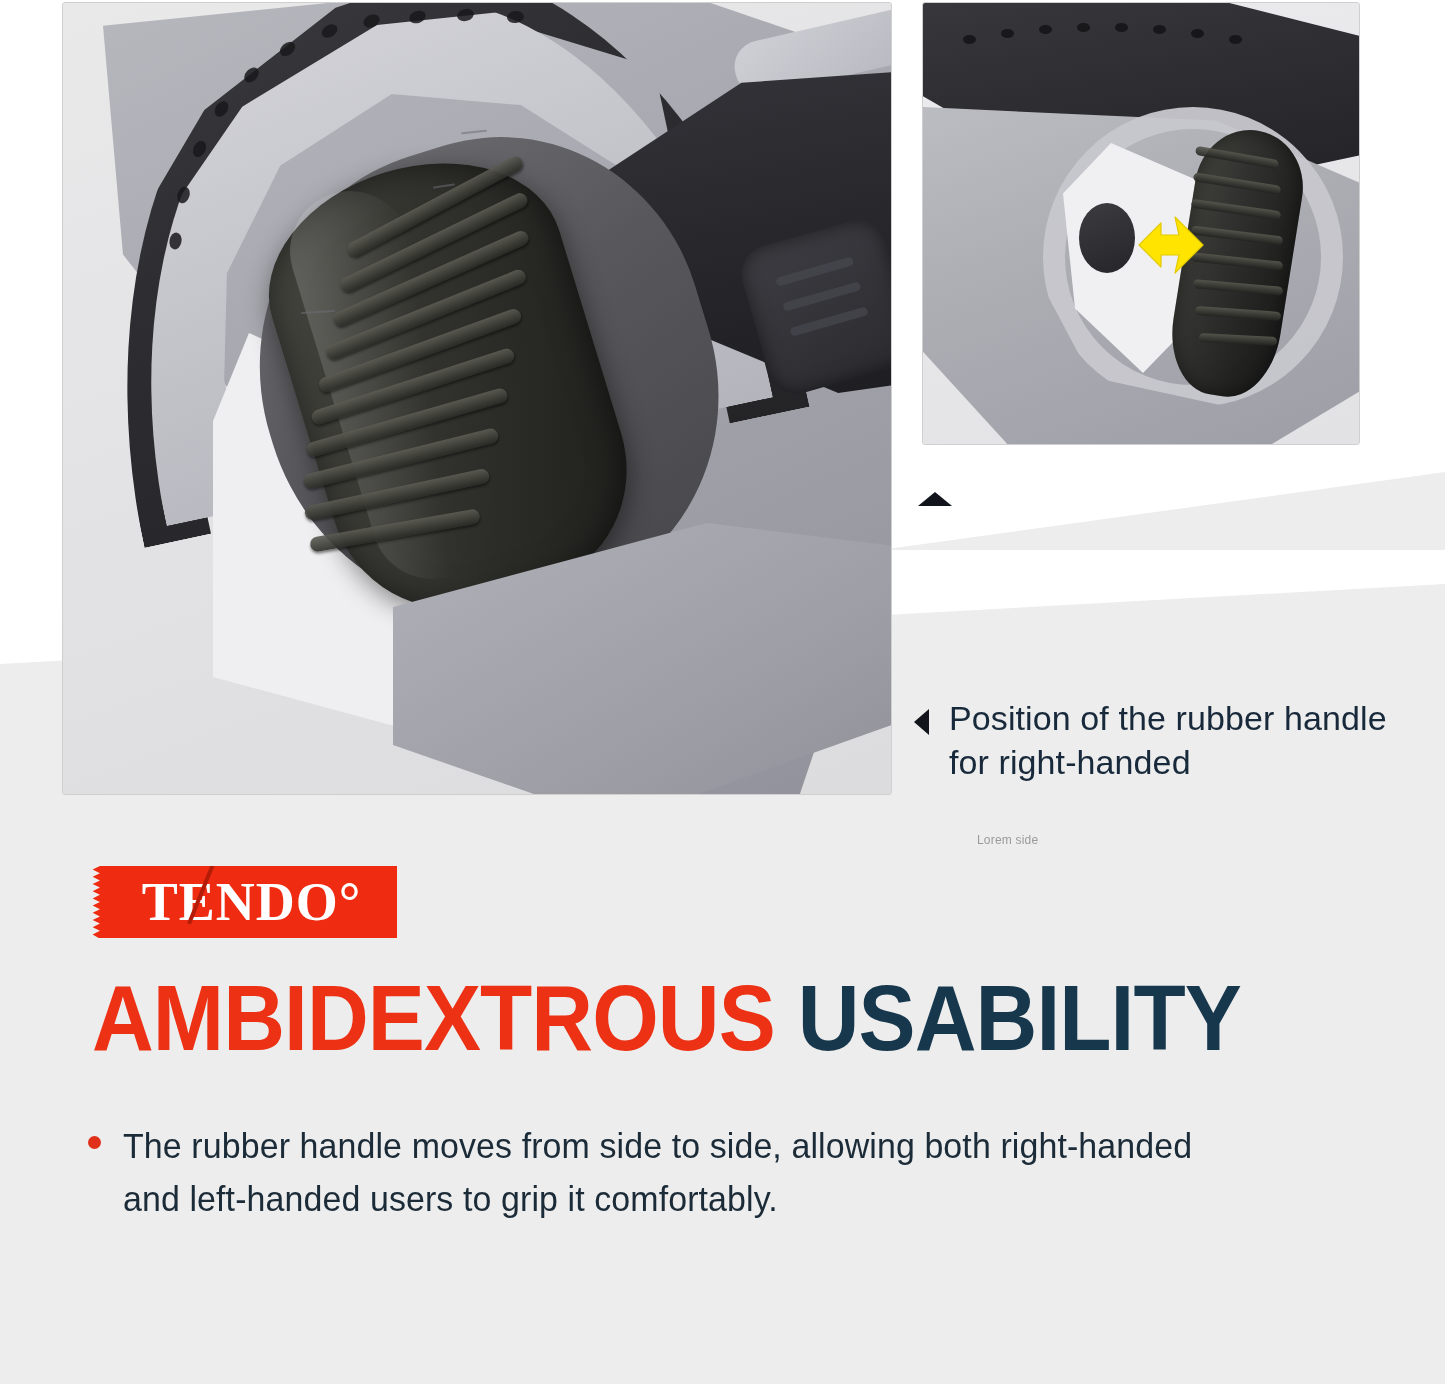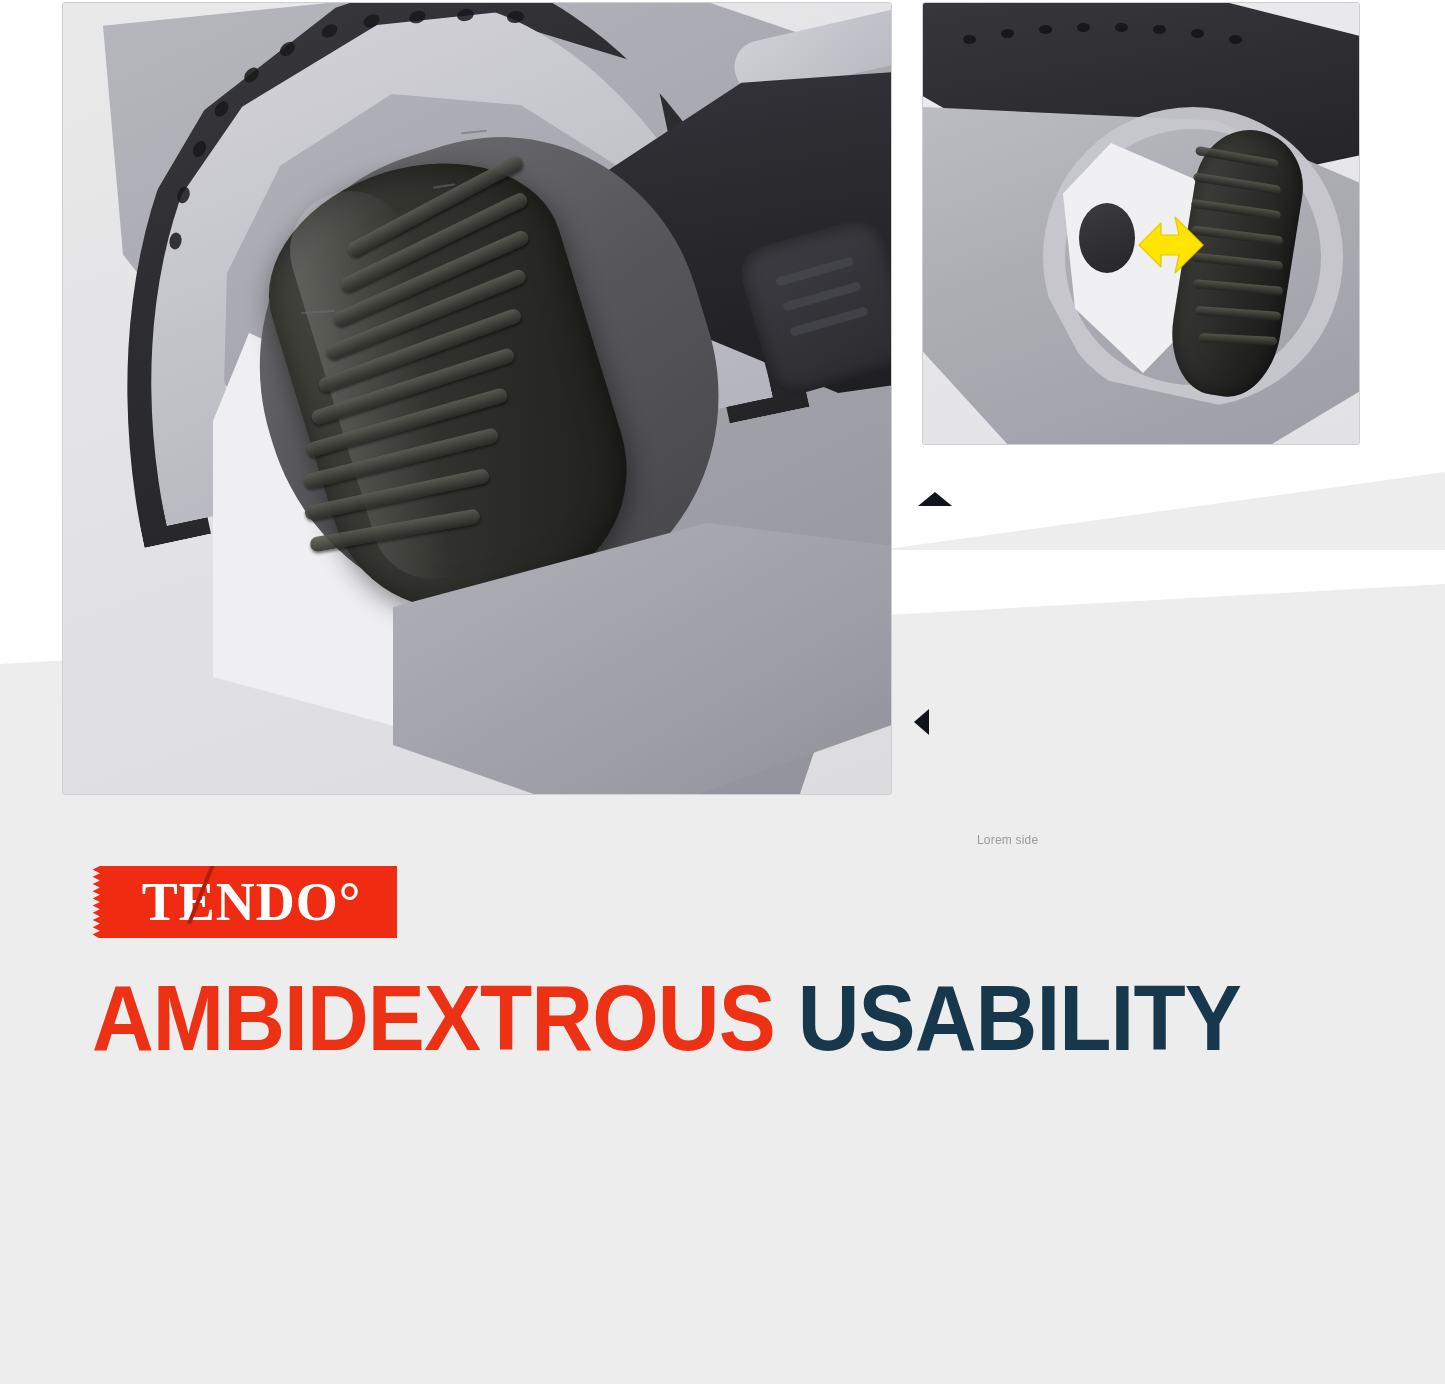--- a/index.html
+++ b/index.html
@@ -408,27 +408,33 @@
       </svg>
     </div>
   </div>
 
   <div class="callout" id="callout-left">
     <span class="tri tri-up"></span>
   </div>
 
   <div class="callout" id="callout-right">
     <span class="tri tri-left"></span>
+    <span class="callout-text">Position of the rubber handle
+for right-handed</span>
   </div>
 
   <div id="lorem">Lorem side</div>
 
   <div id="logo">
     <div id="logo-word">TENDO°</div>
     <div id="logo-slash"></div>
   </div>
 
   <div id="headline">
     <span class="hl-red">AMBIDEXTROUS</span><span class="hl-navy"> USABILITY</span>
   </div>
 
+  <div id="bullet">
+    <span id="bullet-dot"></span>
+    <span id="bullet-text">The rubber handle moves from side to side, allowing both right-handed and left-handed users to grip it comfortably.</span>
+  </div>
 
 </div>
 
 </body></html>

